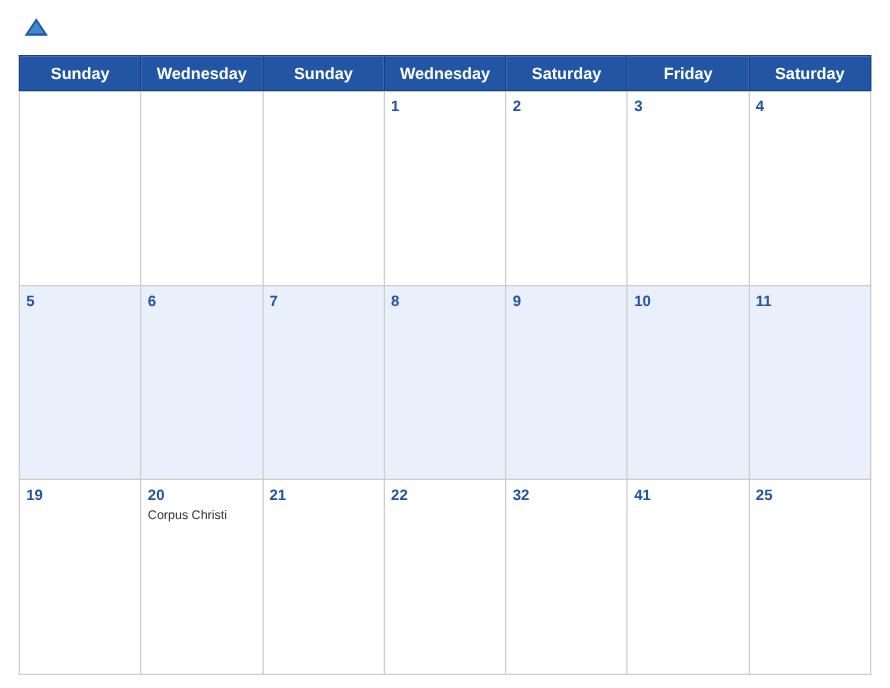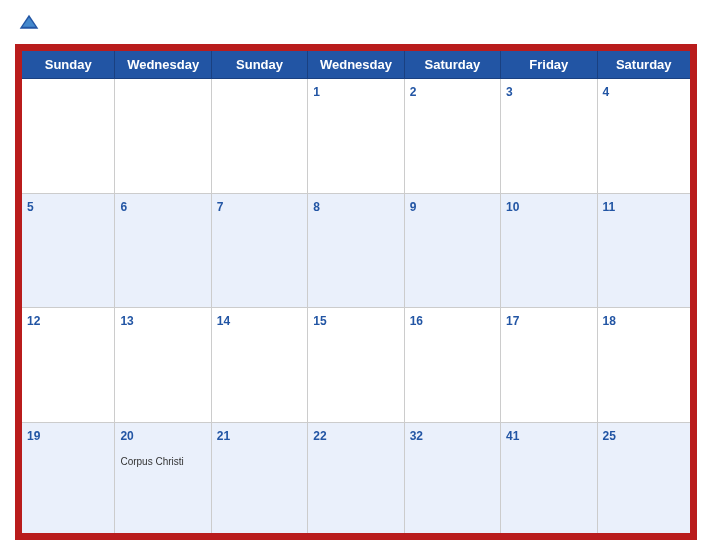--- a/index.html
+++ b/index.html
@@ -44,21 +44,21 @@
     }
     .country {
       font-size: 13px;
       color: #555;
       min-width: 70px;
       text-align: right;
     }
     .calendar {
       width: 100%;
       border-collapse: collapse;
-      border: 7px solid #b91c1c;
+      border: 1px solid #b91c1c;
       flex: 1;
     }
     .calendar th {
       background: #2255a4;
       color: #fff;
       font-size: 13px;
       font-weight: bold;
       text-align: center;
       padding: 6px 4px;
       border: 1px solid #1a4080;
@@ -71,21 +71,21 @@
       height: 72px;
     }
     .day-num {
       font-size: 12px;
       color: #2255a4;
       font-weight: bold;
     }
     .holiday {
       font-size: 10px;
       color: #333;
-      margin-top: 12px;
+      margin-top: 2px;
     }
     .empty { background: #fff; }
     tr:nth-child(odd) td {
       background: #fff;
     }
     tr:nth-child(even) td {
       background: #eaf0fb;
     }
   </style>
 </head>
@@ -131,29 +131,20 @@
       <tr>
         <td><span class="day-num">5</span></td>
         <td><span class="day-num">6</span></td>
         <td><span class="day-num">7</span></td>
         <td><span class="day-num">8</span></td>
         <td><span class="day-num">9</span></td>
         <td><span class="day-num">10</span></td>
         <td><span class="day-num">11</span></td>
       </tr>
       <tr>
-        <td><span class="day-num">12</span></td>
-        <td><span class="day-num">13</span></td>
-        <td><span class="day-num">14</span></td>
-        <td><span class="day-num">15</span></td>
-        <td><span class="day-num">16</span></td>
-        <td><span class="day-num">17</span></td>
-        <td><span class="day-num">18</span></td>
-      </tr>
-      <tr>
         <td><span class="day-num">19</span></td>
         <td><span class="day-num">20</span><div class="holiday">Corpus Christi</div></td>
         <td><span class="day-num">21</span></td>
         <td><span class="day-num">22</span></td>
         <td><span class="day-num">32</span></td>
         <td><span class="day-num">41</span></td>
         <td><span class="day-num">25</span></td>
       </tr>
     </tbody>
 </table>

